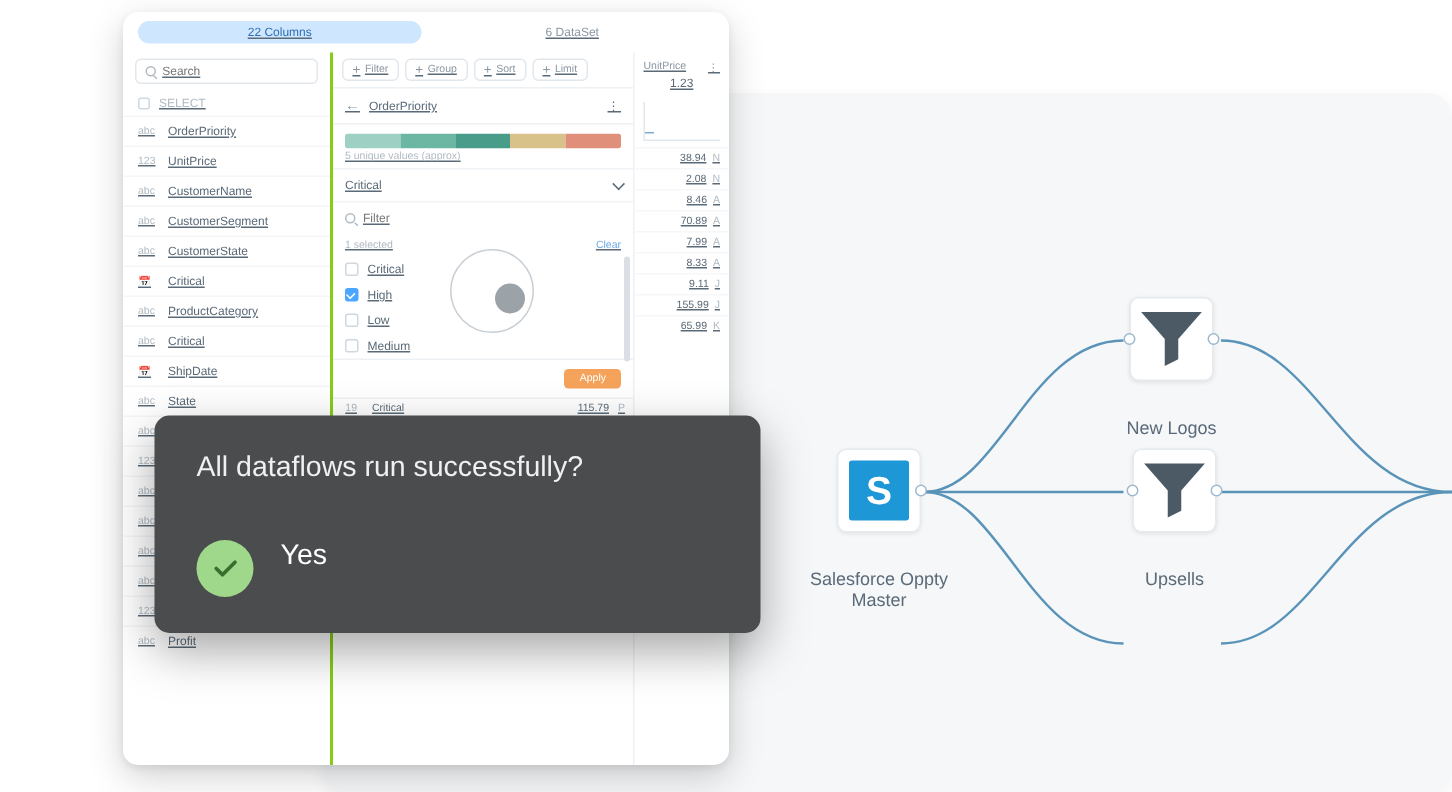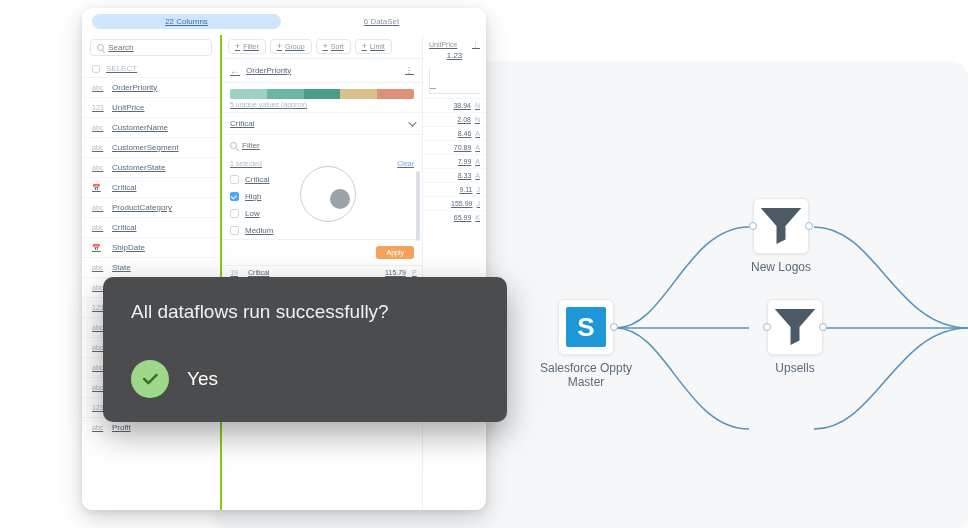--- a/index.html
+++ b/index.html
@@ -78,39 +78,39 @@
     z-index: -1; 
   }
   
   .stage { position: absolute; inset: 0; }
   .layer-right { z-index: 1; }
   .layer-left  { z-index: 2; }
   .layer-toast { z-index: 3; }
 
   .flow { position: absolute; inset: 0; }
   .flow svg { position: absolute; inset: 0; width: 100%; height: 100%; }
-  .node { position: absolute; width: 60px; display: flex; flex-direction: column; align-items: center; gap: 6px; }
+  .node { position: absolute; width: 60px; display: flex; flex-direction: column; align-items: center; gap: 24px; }
   .node .card { width: 56px; height: 56px; background: #fff; border: 1px solid #e6eaee; border-radius: 6px; box-shadow: 0 1px 3px rgba(0,0,0,0.08); display: flex; align-items: center; justify-content: center; position: relative; }
   .node .label { font-size: 12px; color: #5a6a78; text-align: center; line-height: 1.2; white-space: pre; }
   .node .port { position: absolute; width: 8px; height: 8px; border: 1.5px solid #9db9cd; border-radius: 50%; background: #fff; top: 50%; transform: translateY(-50%); }
   .node .port.left { left: -5px; }
   .node .port.right { right: -5px; }
   .s-logo { width: 40px; height: 40px; background: #1e97d6; display:flex; align-items:center; justify-content:center; color:#fff; font-weight:700; font-size:26px; border-radius: 2px; }
   .funnel-svg { width: 30px; height: 30px; }
 
   
   .toast {
     position: absolute; left: 103px; top: 277px; width: 404px; height: 145px;
     background: #4b4c4e; color: #fff; border-radius: 10px;
     box-shadow: 0 12px 32px rgba(0,0,0,0.35);
     padding: 24px 28px;
     display: flex; flex-direction: column; justify-content: space-between;
   }
   .toast .q { font-size: 19px; color: #eef0f1; font-weight: 400; }
-  .toast .ans { display: flex; align-items: center; gap: 18px; }
+  .toast .ans { display: flex; gap: 18px; }
   .toast .chip { width: 38px; height: 38px; border-radius: 50%; background: #9fd88a; display:flex; align-items:center; justify-content:center; }
   .toast .chip svg { width: 20px; height: 20px; }
   .toast .ans-text { font-size: 19px; color: #fff; }
 
   .mag { width: 8px; height: 8px; display:inline-block; position:relative; }
   .mag::before { content:""; position:absolute; width:5px; height:5px; border:1px solid currentColor; border-radius:50%; left:0; top:0; }
   .mag::after  { content:""; position:absolute; width:3px; height:1px; background:currentColor; transform:rotate(45deg); right:-1px; bottom:0; }
   .chev { display:inline-block; width:6px; height:6px; border-right:1px solid currentColor; border-bottom:1px solid currentColor; transform:rotate(45deg) translateY(-2px); }
   .plus { font-size: 9px; line-height: 1; }
   .dots { letter-spacing: 1px; }
@@ -146,21 +146,21 @@
         <div class="card">
           <svg class="funnel-svg" viewBox="0 0 24 24">
               <path fill="#4c5a66" d="M3 4h18l-7 8v6l-4 2v-8z"></path>
             </svg>
           <span class="port left"></span>
           <span class="port right"></span>
         </div>
         <div class="label">New Logos</div>
       </div>
 
-      <div class="node" style="left:549px; top:237px;">
+      <div class="node" style="left:537px; top:237px;">
         <div class="card">
           <svg class="funnel-svg" viewBox="0 0 24 24">
               <path fill="#4c5a66" d="M3 4h18l-7 8v6l-4 2v-8z"></path>
             </svg>
           <span class="port left"></span>
           <span class="port right"></span>
         </div>
         <div class="label">Upsells</div>
       </div>
 

